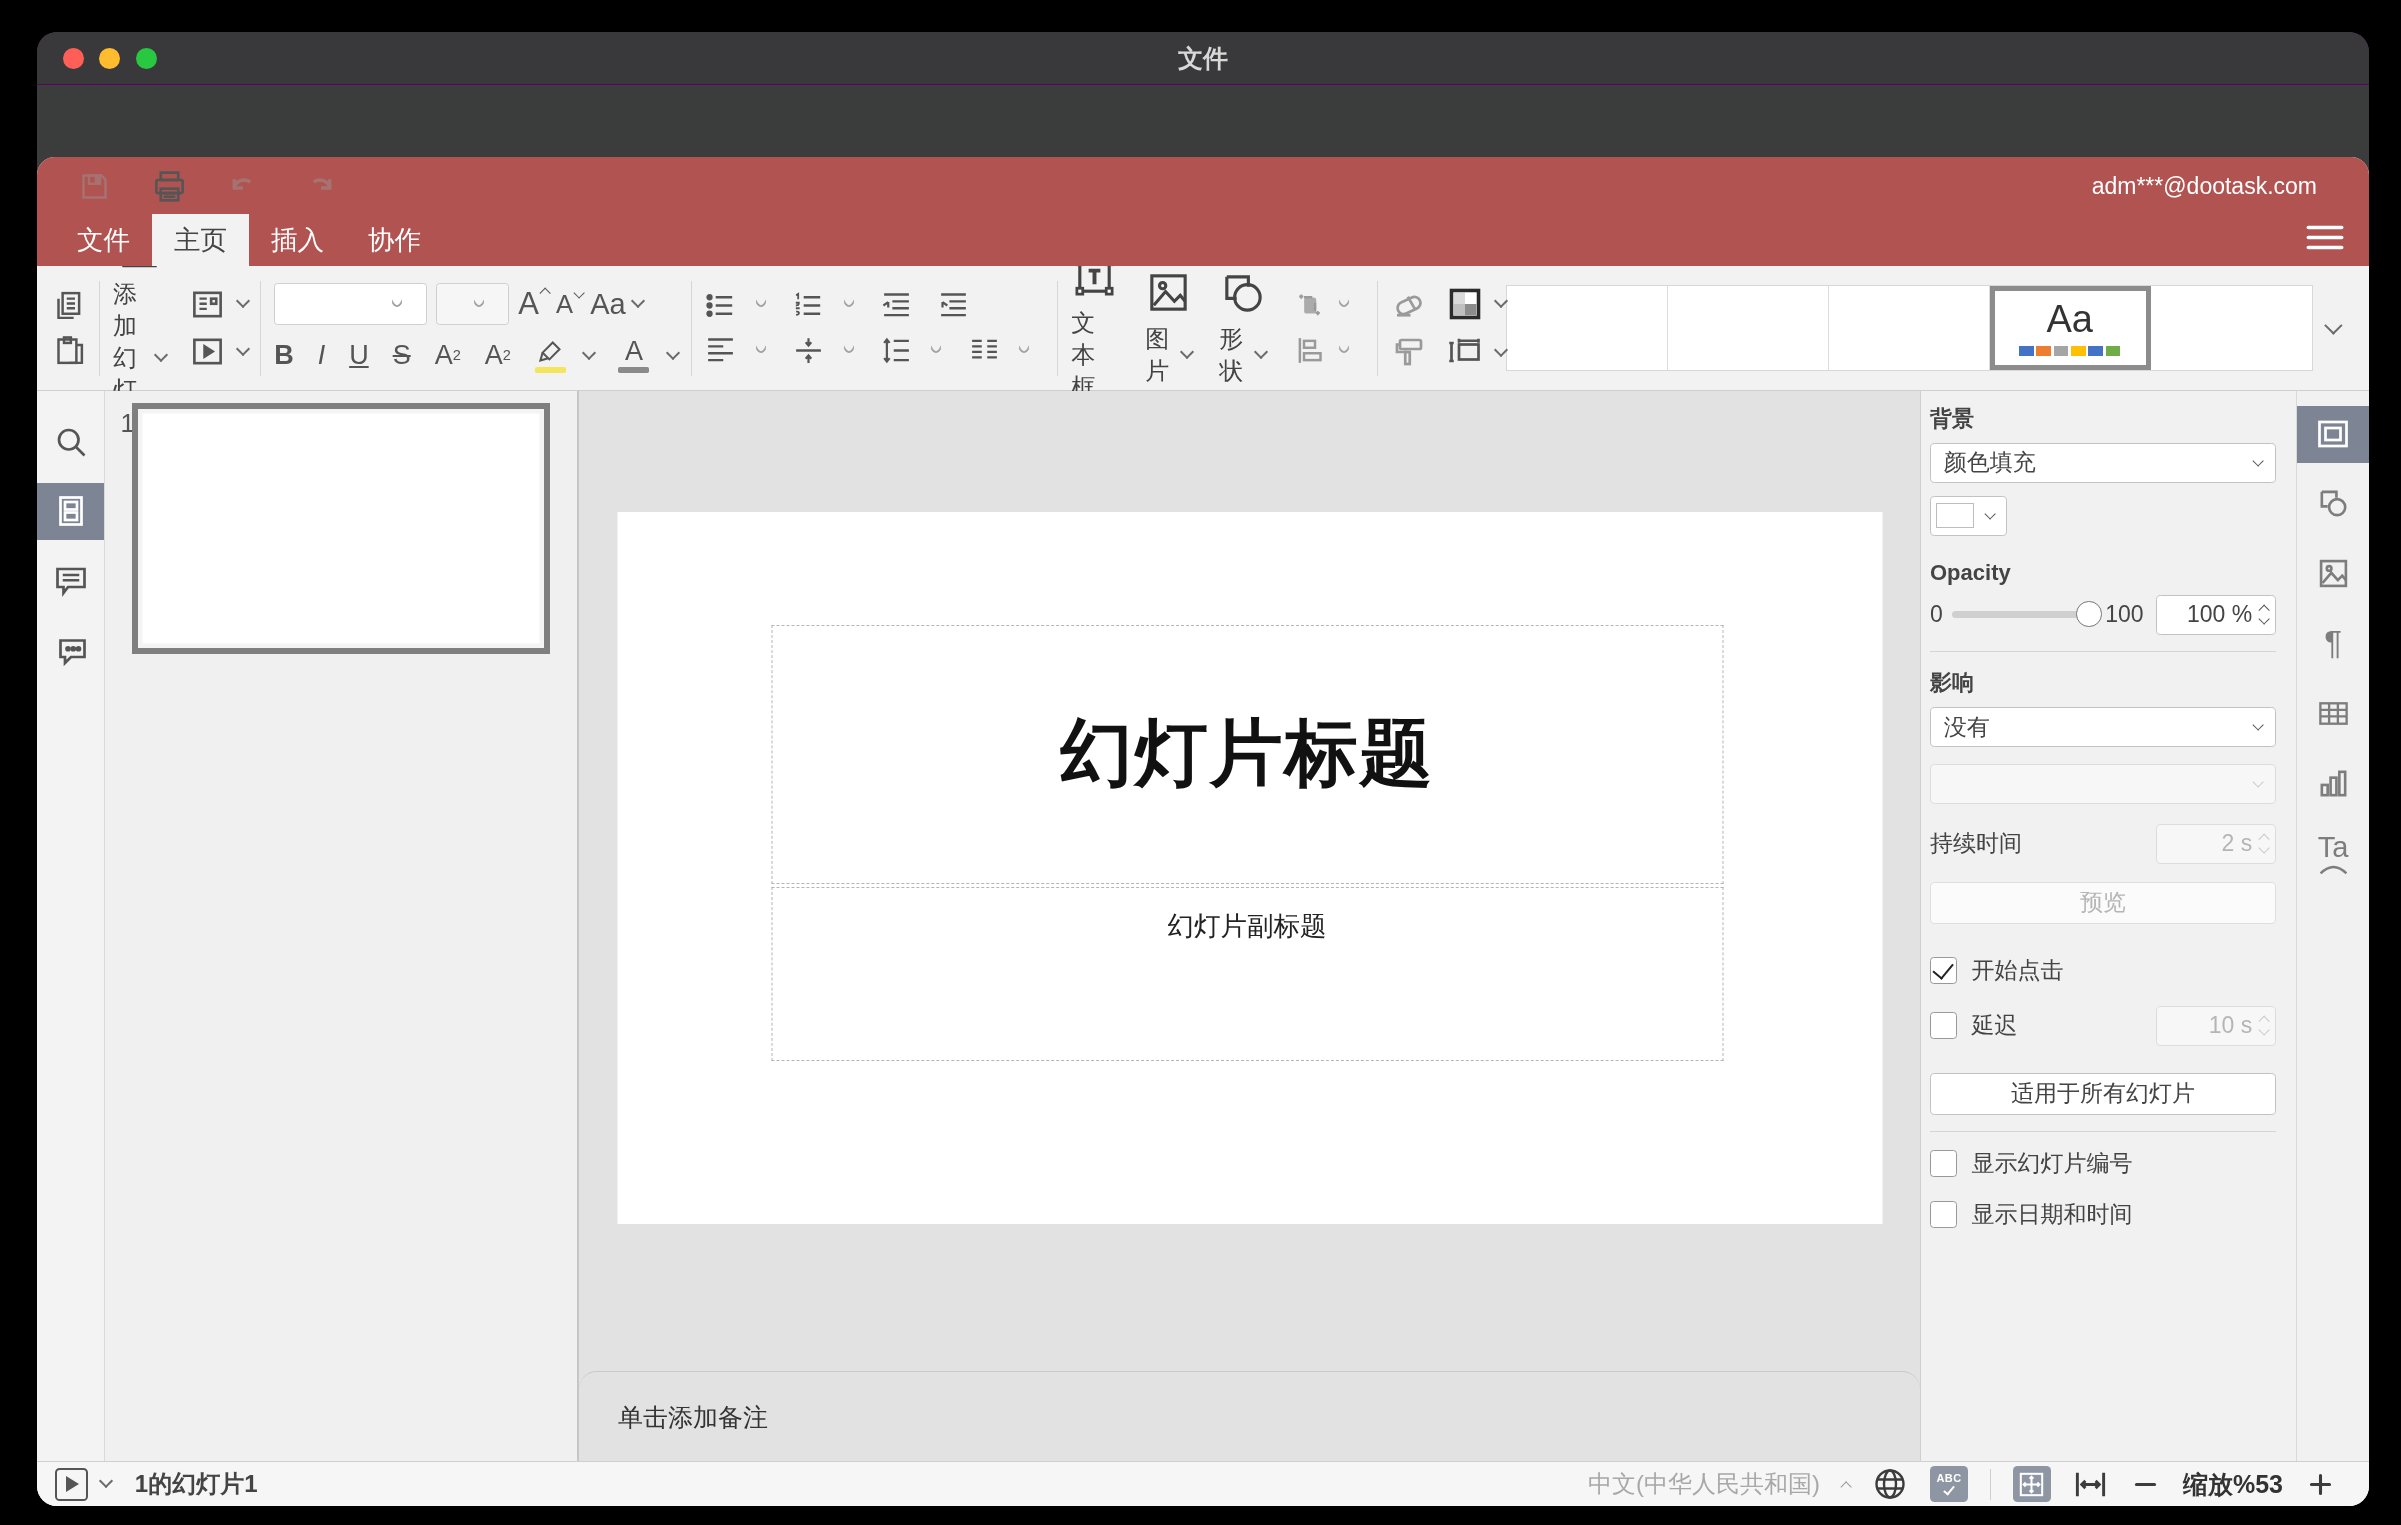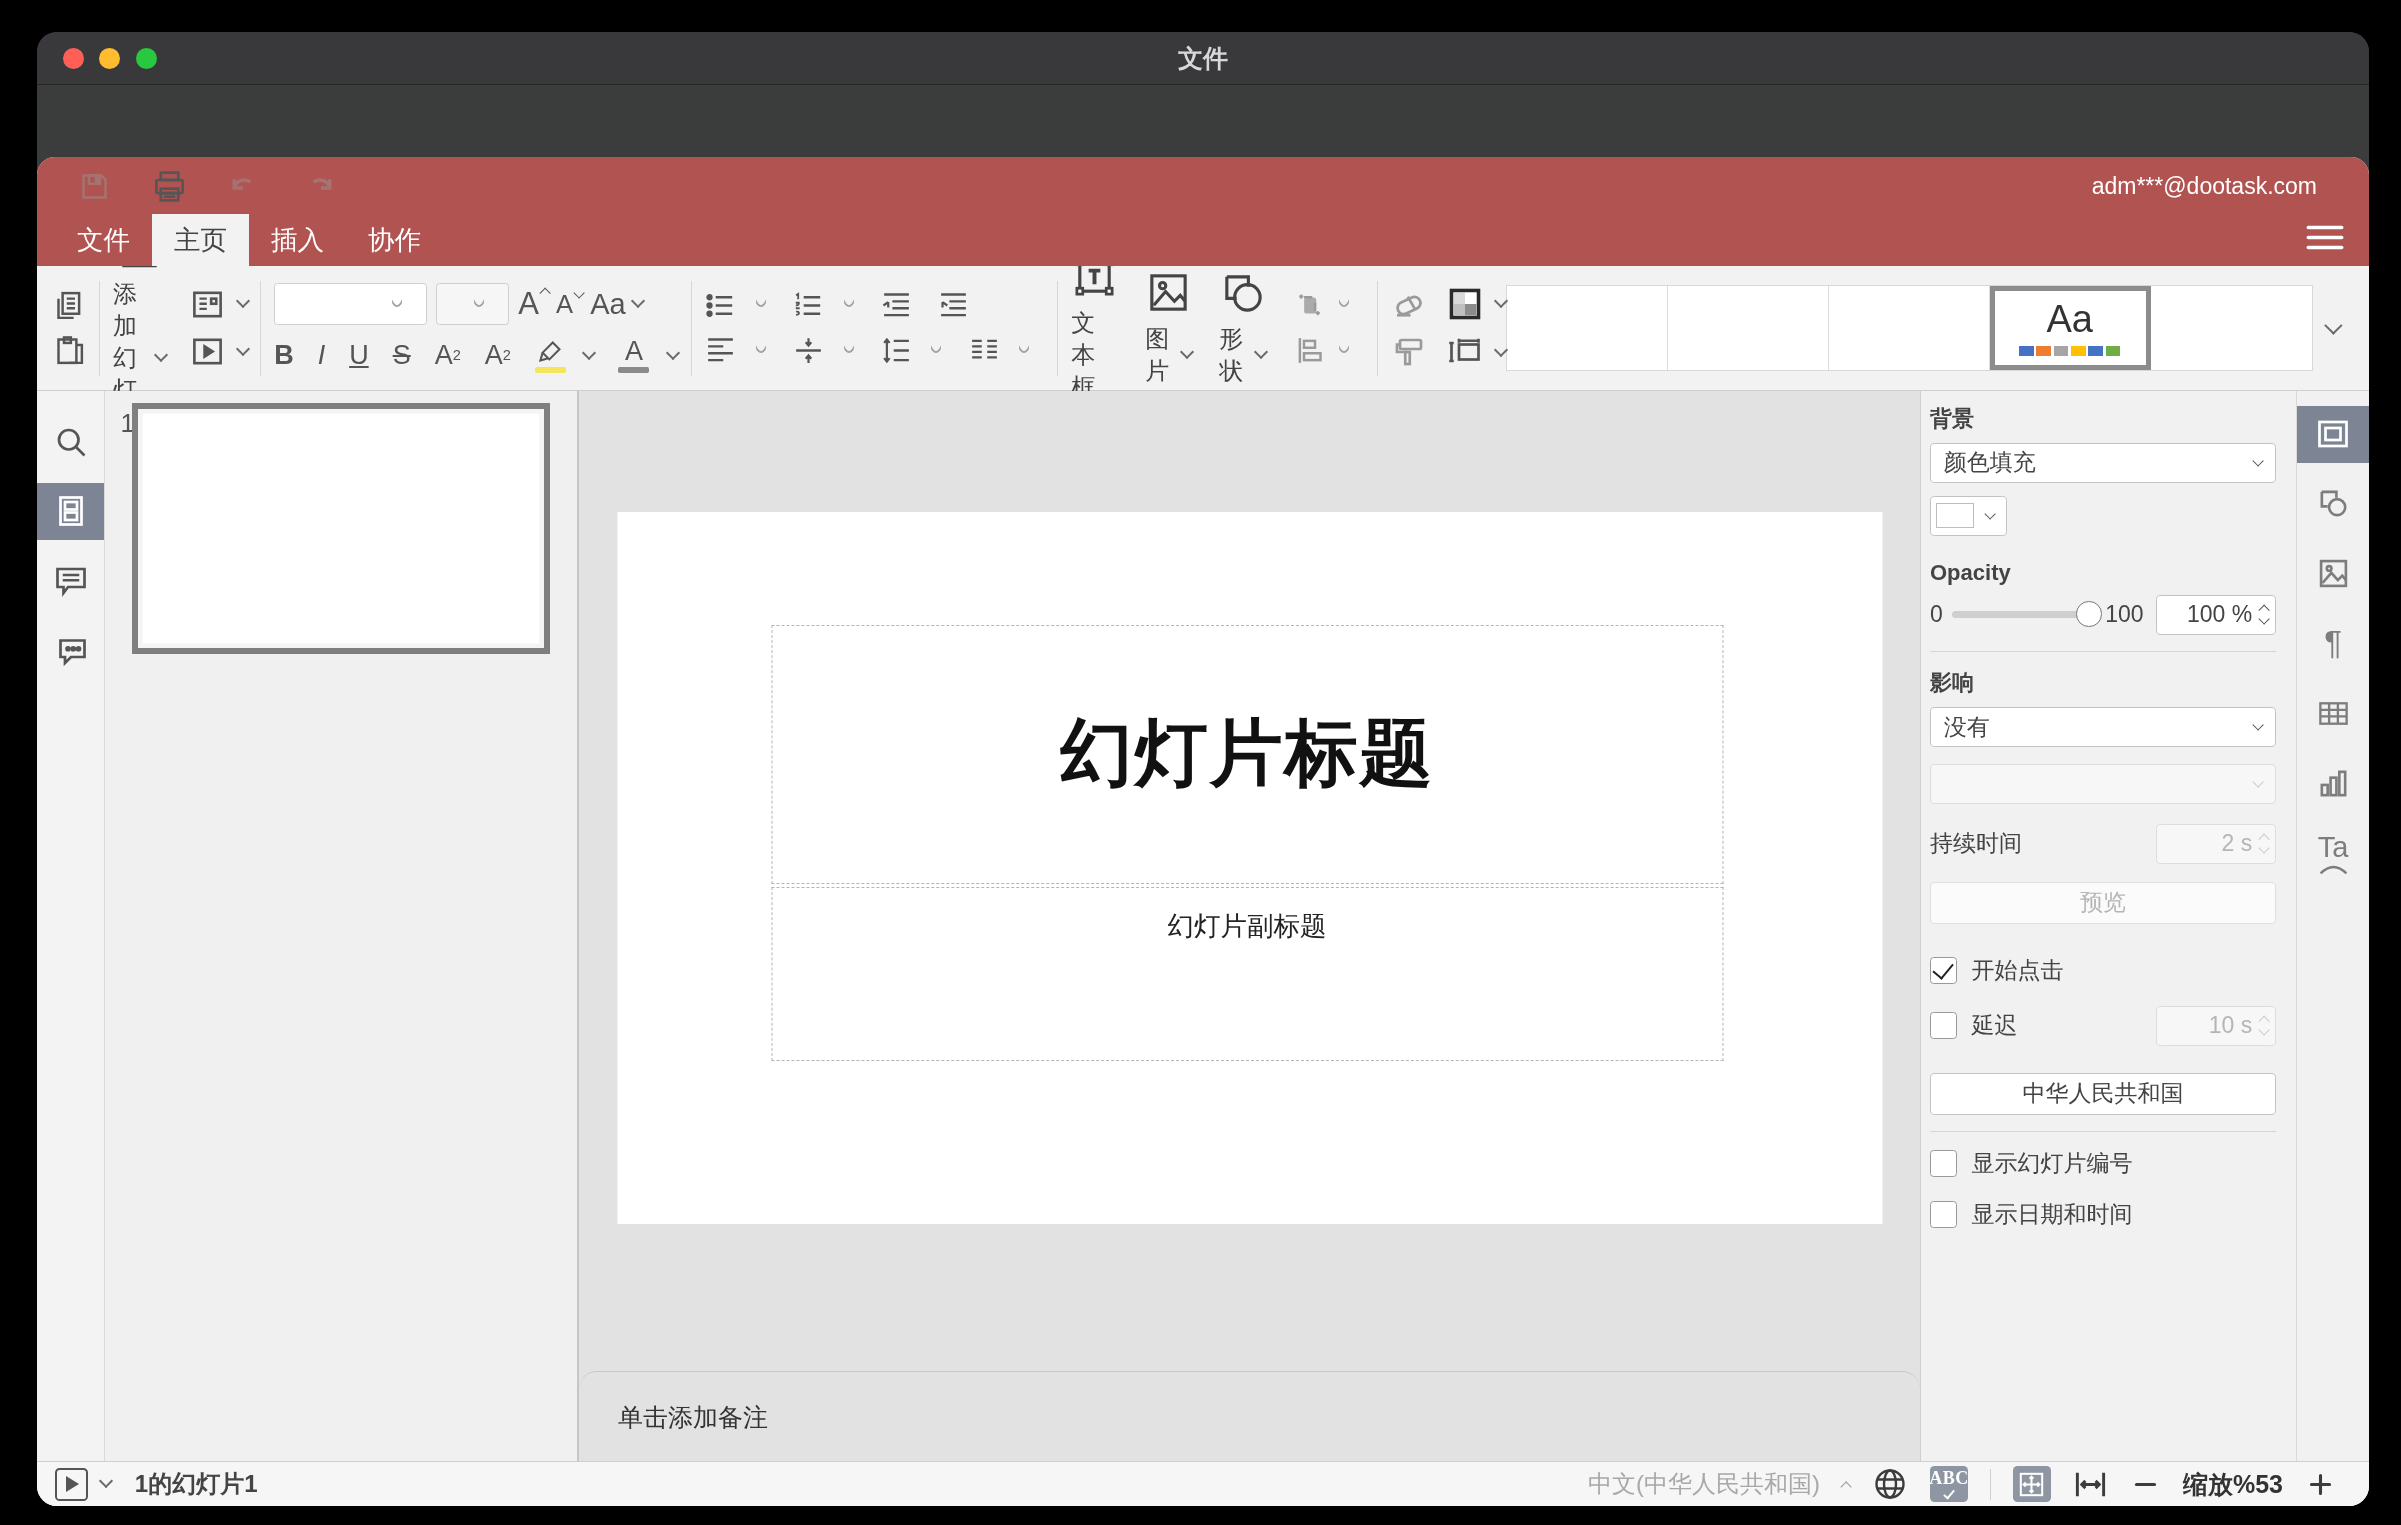--- a/index.html
+++ b/index.html
@@ -137,21 +137,21 @@
                align-items:center; justify-content:center; cursor:pointer; }
   .play-tri { width:0; height:0; border-left:13.7px solid #555; border-top:8.2px solid transparent;
               border-bottom:8.2px solid transparent; margin-left:2.7px; }
   .sb-info { font-size:24px; font-weight:700; color:#444; margin-left:24px; }
   .status-right { margin-left:auto; display:flex; align-items:center; gap:22px; }
   .lang { color:#a8a8a8; font-size:24px; }
   .mini-caret { width:8.2px; height:8.2px; border-left:1.8px solid #9a9a9a; border-top:1.8px solid #9a9a9a;
                 transform:rotate(45deg); margin-top:5.5px; }
   .gray-tile { width:38px; height:36px; background:#8d96a2; border-radius:4.6px; color:#fff;
                display:flex; flex-direction:column; align-items:center; justify-content:center; cursor:pointer; }
-  .abc-txt { font-size:18px; font-weight:700; line-height:1; letter-spacing:0.5px;font-family:Liberation Serif, serif; }
+  .abc-txt { font-size:11px; font-weight:700; line-height:1; letter-spacing:0.5px; }
   .abc-check { width:6.4px; height:11px; border-right:2.3px solid #fff; border-bottom:2.3px solid #fff;
                transform:rotate(40deg); margin-top:0.9px; }
   .vdiv { width:0.9px; height:31px; background:#cfcfcf; }
   .zoom-label { font-size:25px; font-weight:700; color:#333; }
   svg { display:block; }
 </style>
 </head>
 <body>
 
 <div class="screen">
@@ -630,21 +630,21 @@
             <span>延迟</span>
             <div class="spinner disabled">
               <span>10 s</span>
               <span class="spin-arrows">
                   <span class="caret up"></span>
                   <span class="caret down"></span>
                 </span>
             </div>
           </div>
 
-          <div class="sb-btn" style="margin-top:27px;">中华人民共和国</div>
+          <div class="sb-btn" style="margin-top:27px;">适用于所有幻灯片</div>
 
           <div class="sb-div"></div>
 
           <div class="cb-row" style="margin-top:3.6px;">
             <span class="checkbox"></span>
             <span>显示幻灯片编号</span>
           </div>
           <div class="cb-row">
             <span class="checkbox"></span>
             <span>显示日期和时间</span>

